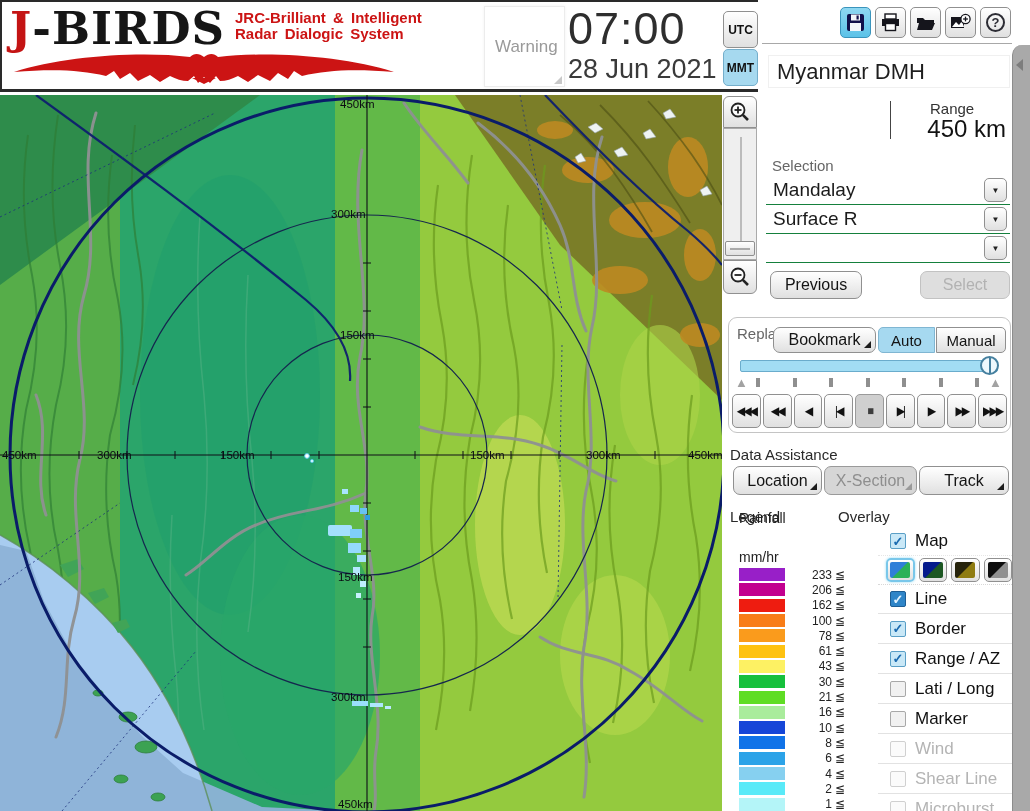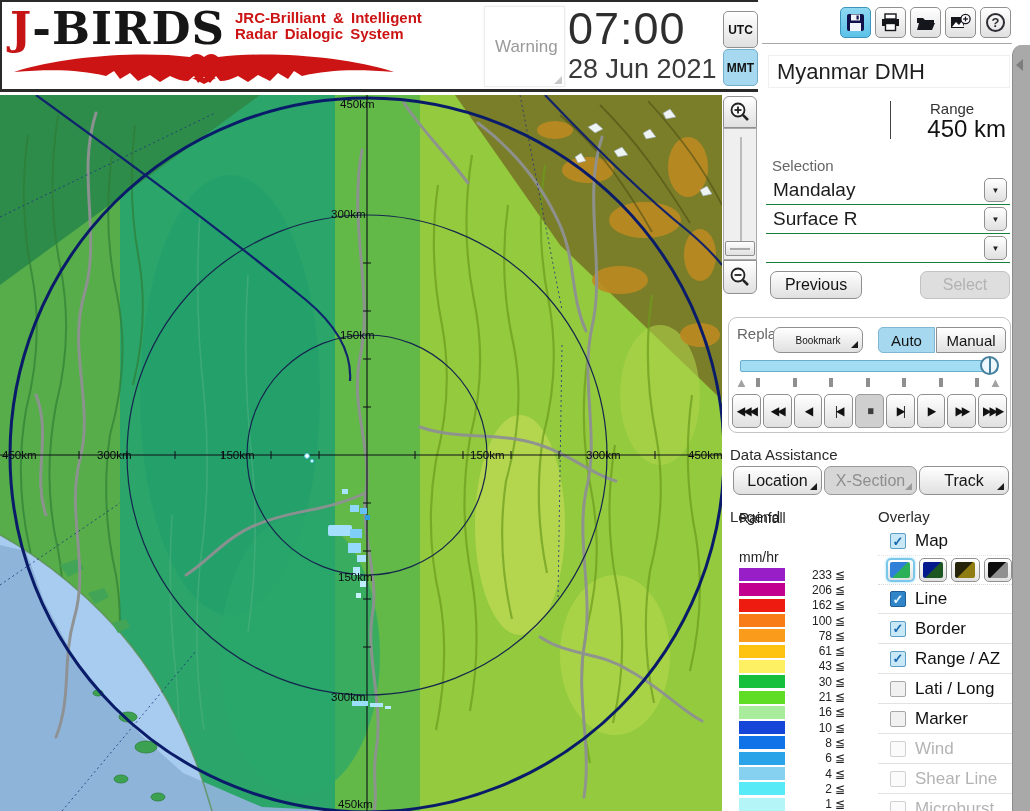--- a/index.html
+++ b/index.html
@@ -355,21 +355,21 @@
         <span class="dd-text"></span>
         <span class="btn dd-btn">▼</span>
       </div>
     </div>
 
   <div class="abs btn pushbtn" style="left:770px;top:271px;width:92px;height:28px;">Previous</div>
   <div class="abs btn pushbtn disabled" style="left:920px;top:271px;width:90px;height:28px;">Select</div>
 
   <div class="abs group-box" style="left:728px;top:317px;width:281px;height:114px;">
     <div class="abs sec-label" style="left:8px;top:7px;">Replay</div>
-    <div class="abs btn pushbtn corner" style="left:44px;top:9px;width:90px;height:26px;font-size:10px;">Bookmark</div>
+    <div class="abs btn pushbtn corner" style="left:44px;top:9px;width:103px;height:26px;font-size:16px;">Bookmark</div>
     <div class="abs btn pushbtn mode-btn active" style="left:149px;top:9px;width:57px;height:26px;border-radius:5px 0 0 5px;">Auto</div>
     <div class="abs btn pushbtn mode-btn" style="left:207px;top:9px;width:70px;height:26px;border-radius:0 5px 5px 0;">Manual</div>
     <div class="abs slider-track" style="left:11px;top:42px;width:258px;height:12px;"></div>
     <div class="abs slider-handle" style="left:251px;top:38px;">
         <i></i>
       </div>
     <div id="tickrow" class="abs" style="left:0;top:0;width:281px;height:0;">
         <span class="tick" style="left: 27px; top: 60px;"></span>
         <span class="tick" style="left: 63.5px; top: 60px;"></span>
         <span class="tick" style="left: 100px; top: 60px;"></span>
@@ -495,21 +495,21 @@
         <span class="lg-val">2</span>
         <span class="lg-op">≦</span>
       </div>
       <div class="lg-row">
         <span class="lg-sw" style="background: rgb(180, 245, 248);"></span>
         <span class="lg-val">1</span>
         <span class="lg-op">≦</span>
       </div>
     </div>
 
-  <div class="abs sec-label dark" style="left:878px;top:508px;">Overlay</div>
+  <div class="abs sec-label dark" style="left:838px;top:508px;">Overlay</div>
   <div id="overlay-list" class="abs" style="left:878px;top:527px;width:134px;">
       <div class="ov-row">
         <span class="cb checked">✓</span>
         <span class="ov-label">Map</span>
       </div>
       <div class="style-row">
         <span class="btn stylebtn selected">
           <i style="background: linear-gradient(135deg, rgb(47, 127, 216) 49%, rgb(42, 177, 87) 51%);"></i>
         </span>
         <span class="btn stylebtn">

